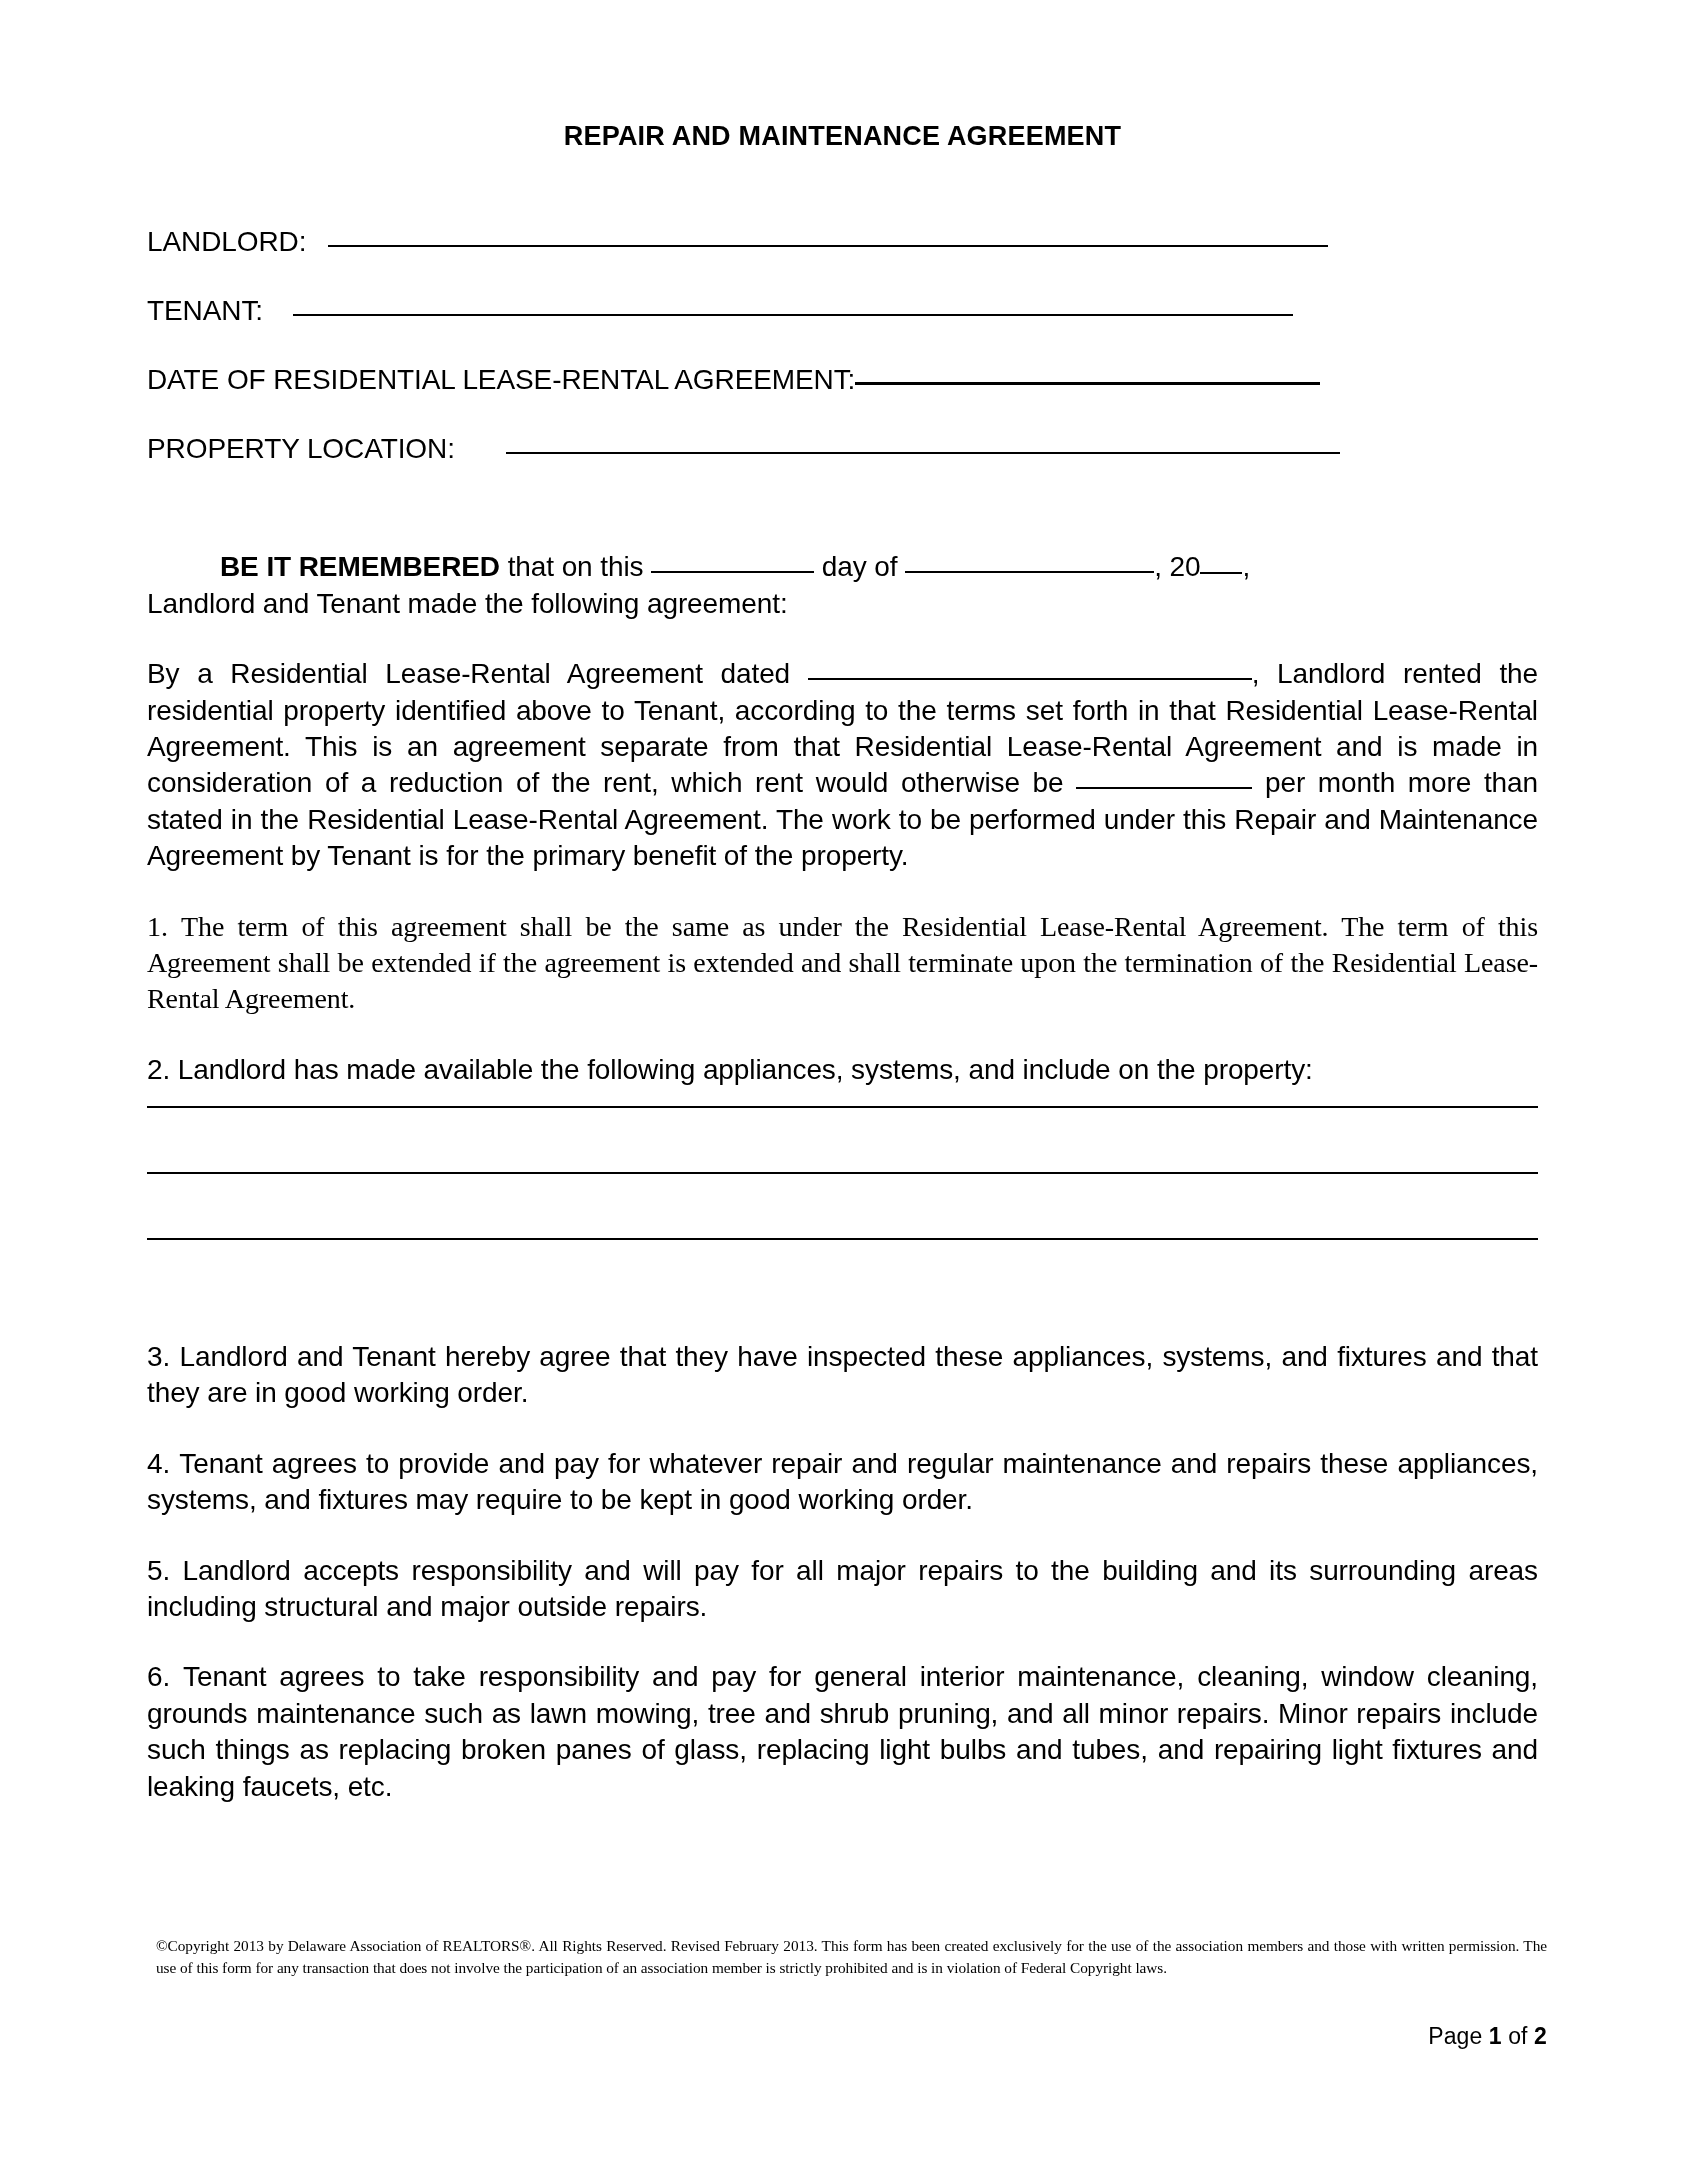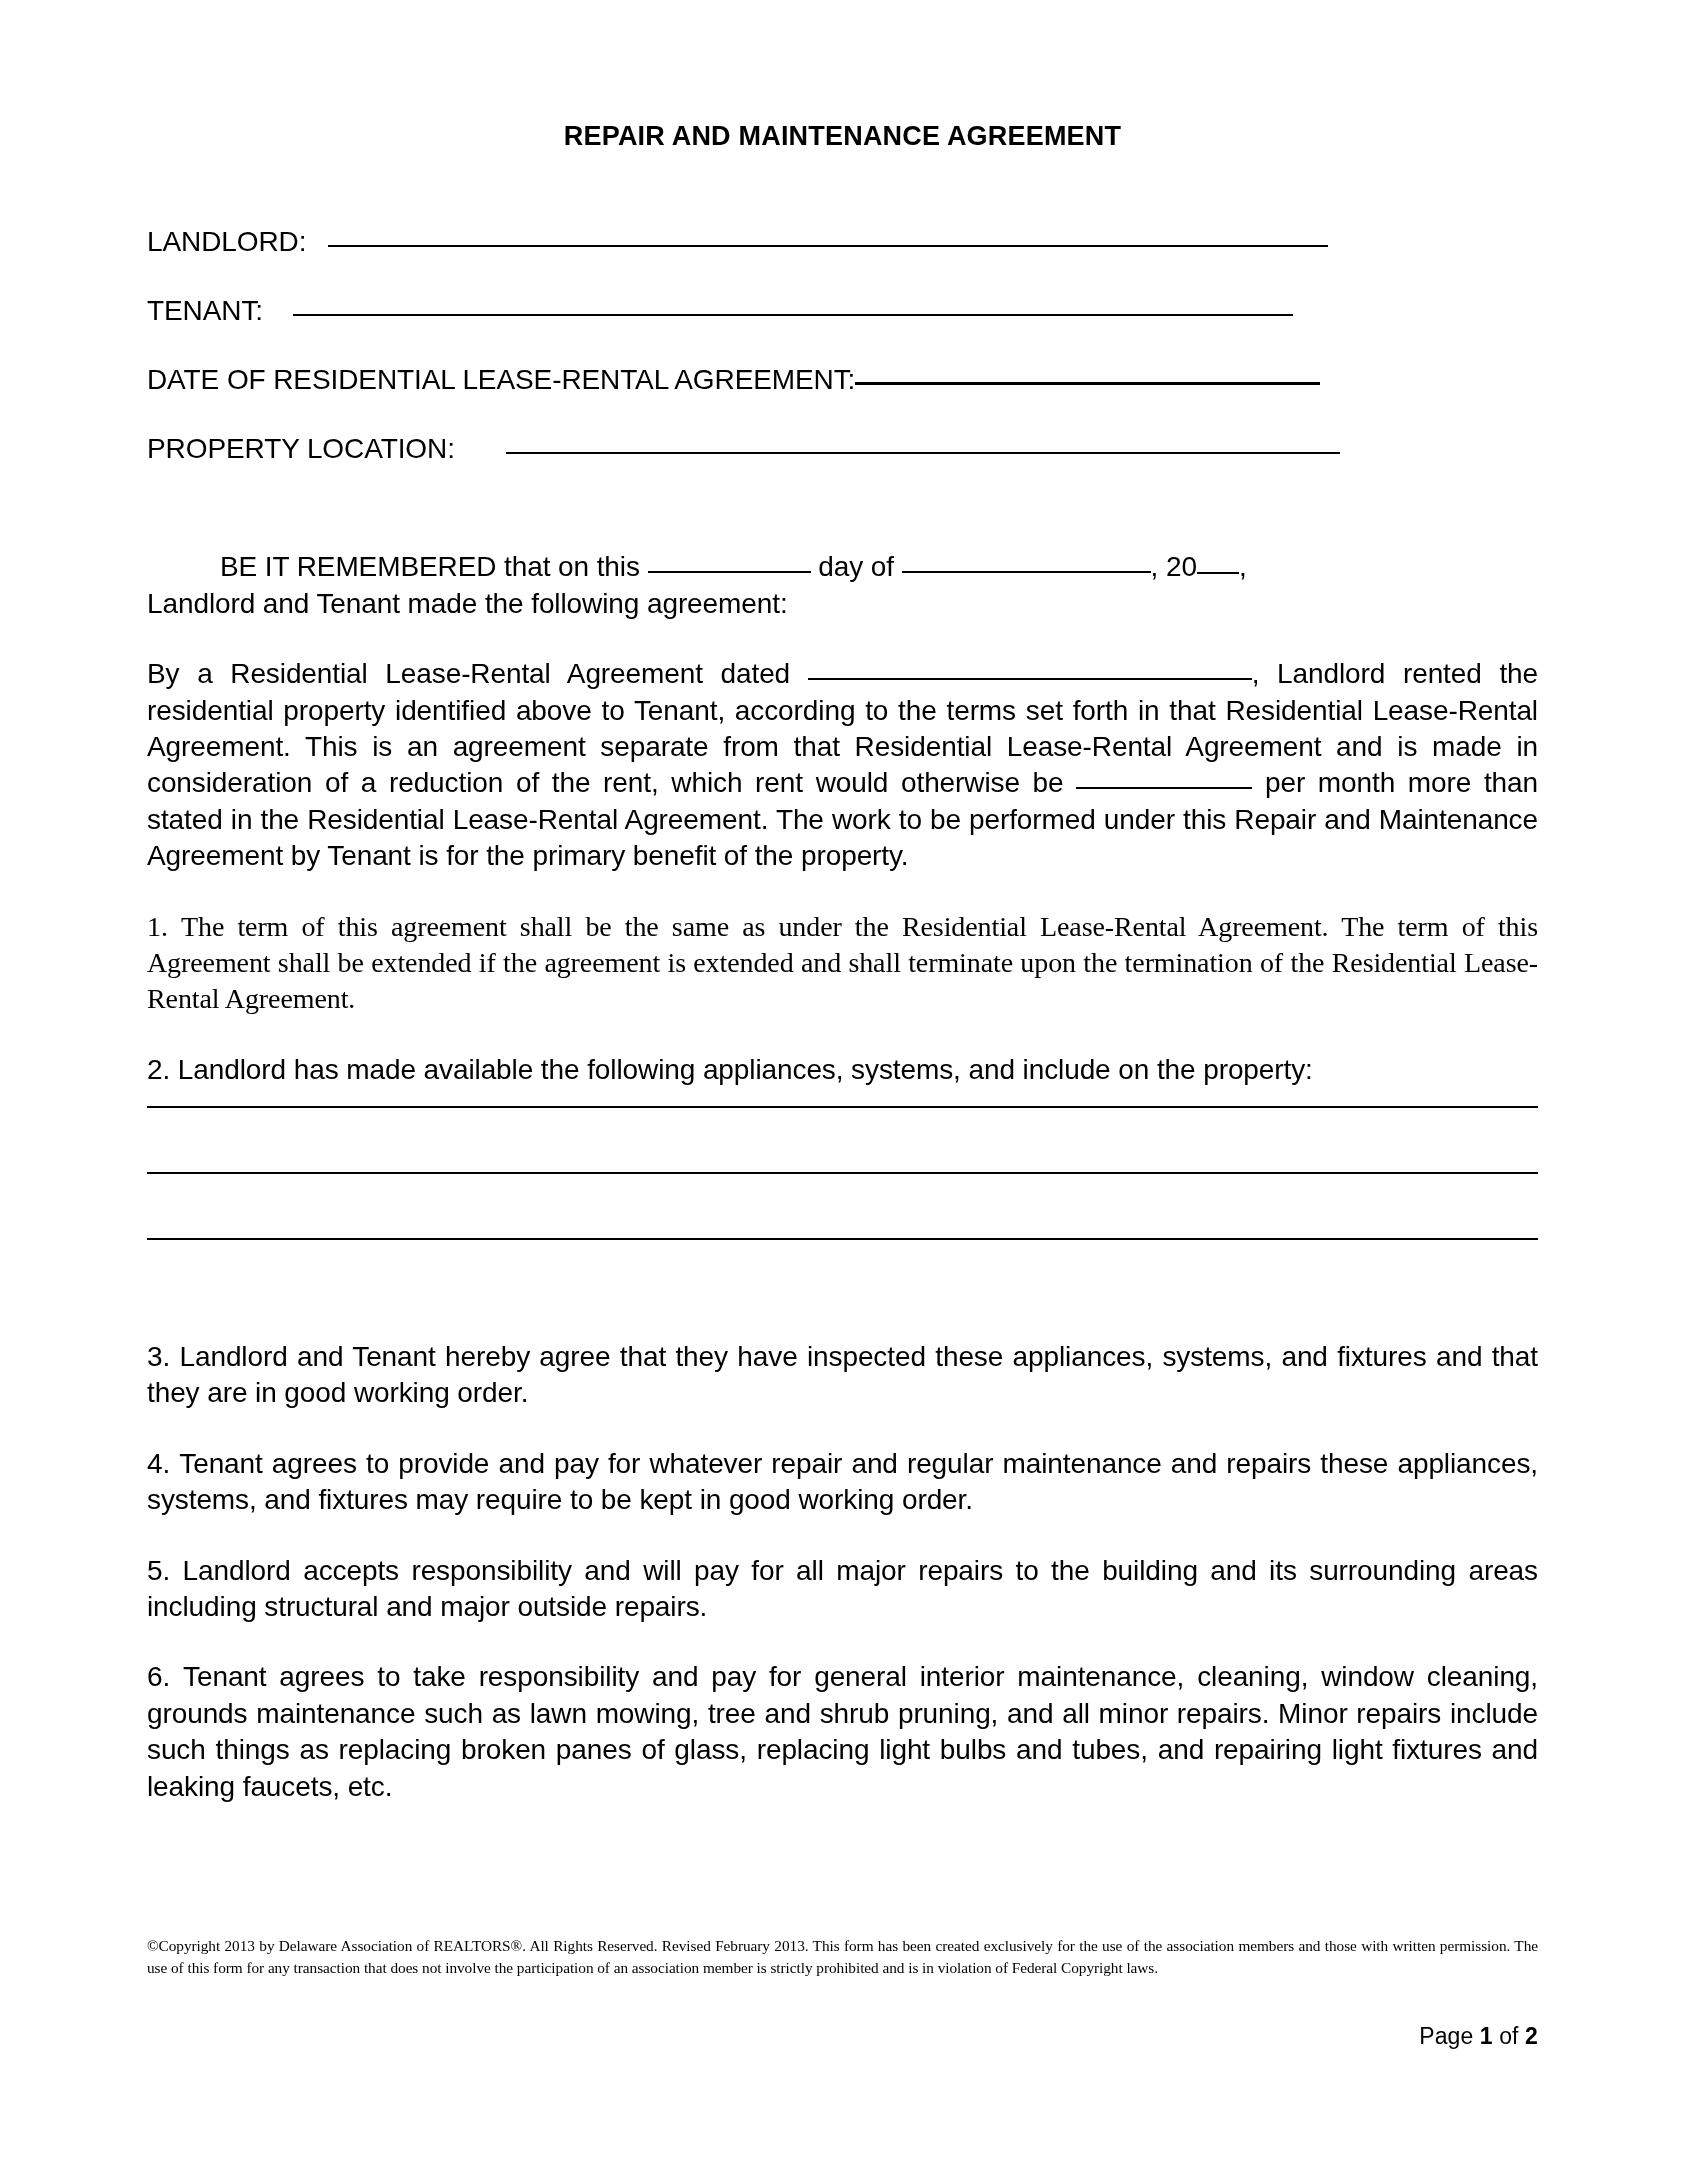--- a/index.html
+++ b/index.html
@@ -73,21 +73,21 @@
   p.para {
     font-size: 28px;
     line-height: 1.3;
     text-align: justify;
     margin: 0 0 34px 0;
     letter-spacing: -0.1px;
     word-spacing: 0px;
   }
   p.para.nospace { margin-bottom: 0; }
   .indent { display: inline-block; width: 73px; }
-  b.strong { font-weight: normal; }
+  b.strong { font-weight: bold; }
 
   .blank {
     display: inline-block;
     border-bottom: 2.4px solid #000;
     vertical-align: 3px;
     height: 0;
   }
   .blank-day    { width: 163px; }
   .blank-month  { width: 249px; }
   .blank-year   { width: 42px; vertical-align: 2px; }
@@ -105,21 +105,21 @@
     width: 1391px;
     border-bottom: 2.2px solid #000;
     height: 0;
     margin-bottom: 64px;
   }
   .fill-line:last-child { margin-bottom: 0; }
 
   
   .footer {
     position: absolute;
-    left: 147px;
+    left: 156px;
     top: 1935px;
     width: 1391px;
   }
   .copyright {
     font-family: "Liberation Serif", serif;
     font-size: 15.3px;
     line-height: 1.42;
     text-align: justify;
     margin: 0;
     letter-spacing: -0.05px;

